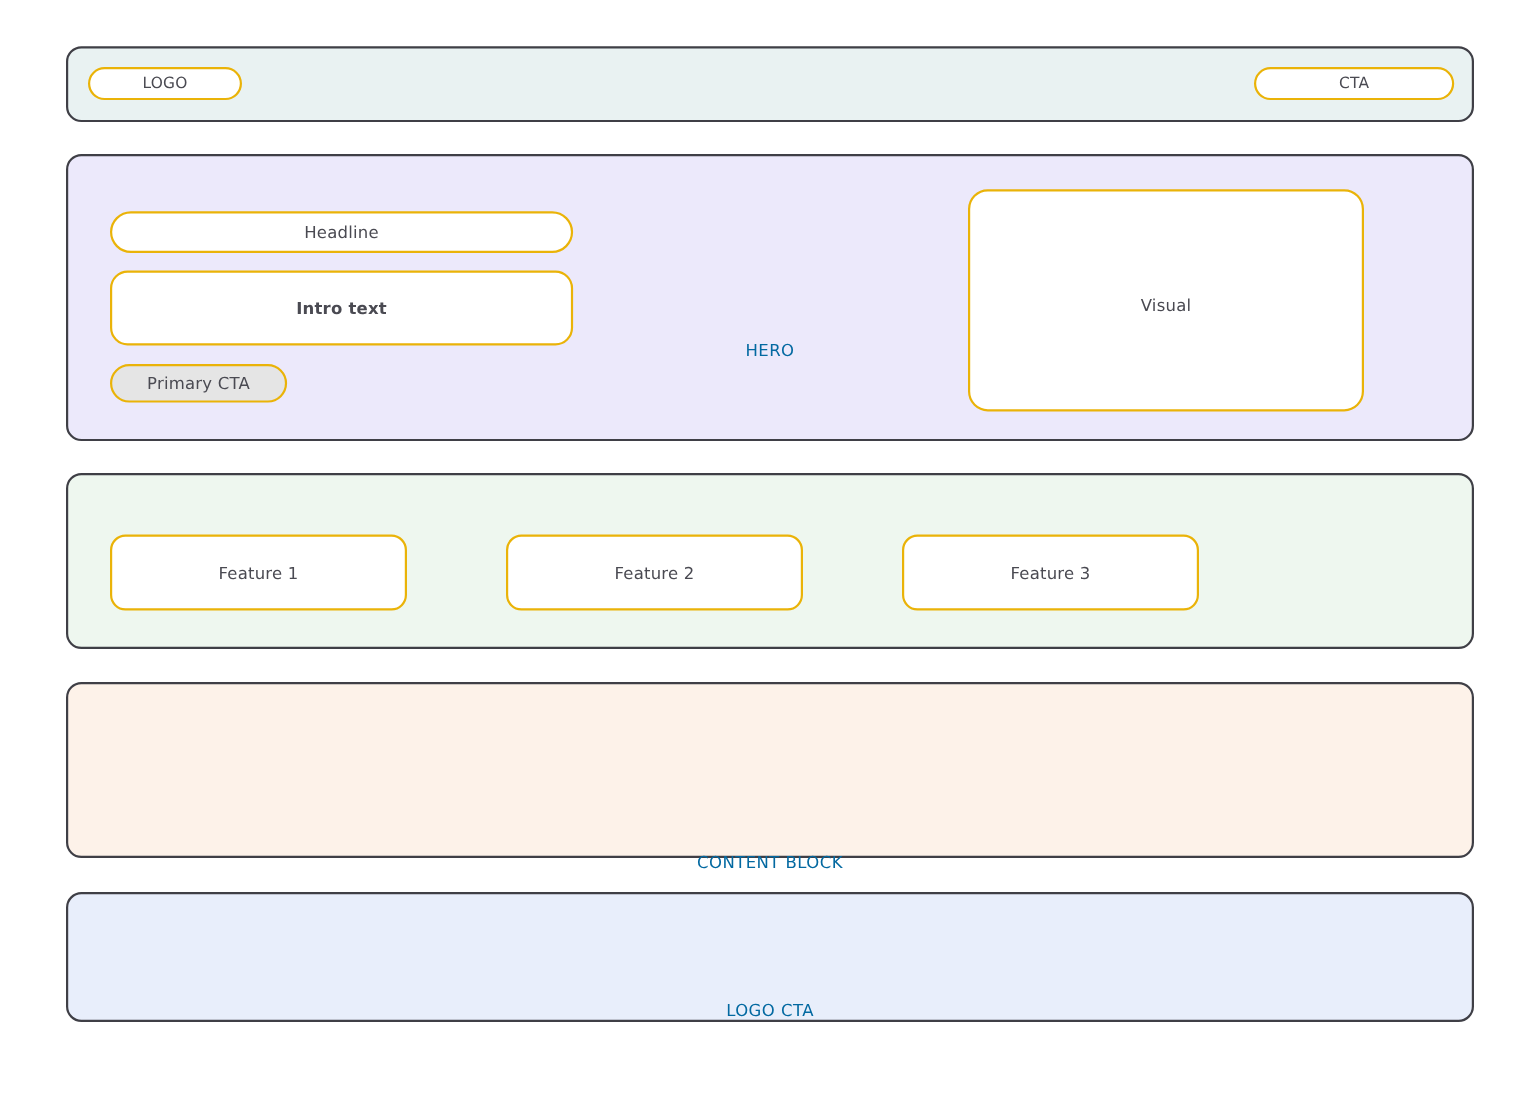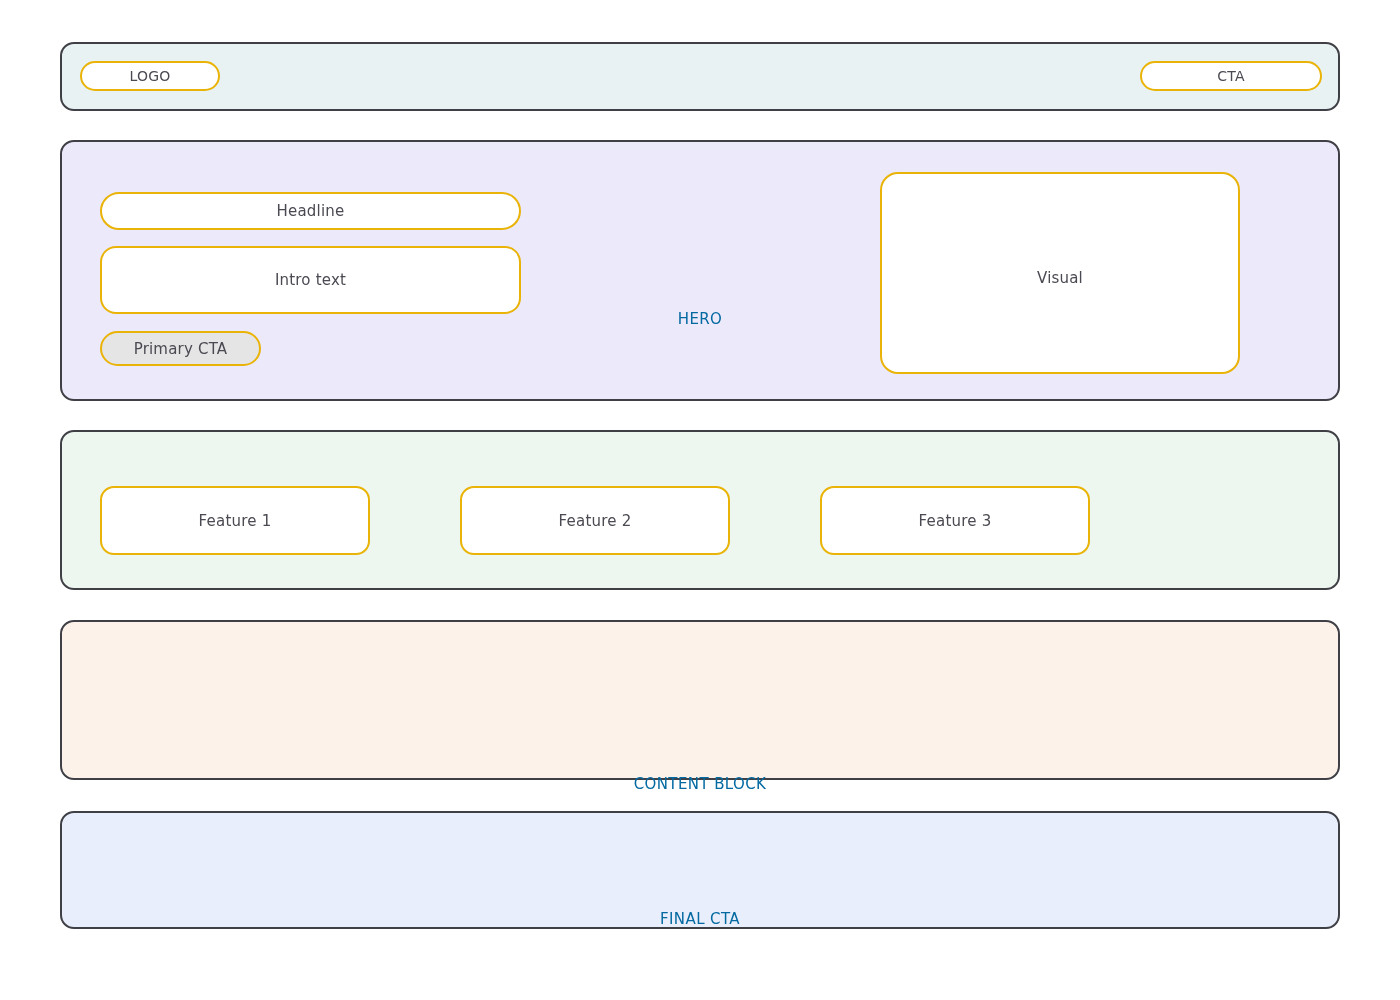--- a/index.html
+++ b/index.html
@@ -94,20 +94,21 @@
     top: 192px;
     width: 421px;
     height: 38px;
   }
   #hero-intro-box {
     left: 100px;
     top: 246px;
     width: 421px;
     height: 68px;
     border-radius: 16px;
+    font-weight: bold;
   }
   #hero-primary-cta {
     left: 100px;
     top: 331px;
     width: 161px;
     height: 35px;
     background: #e5e5e5;
   }
   #hero-label {
     left: 700px;
@@ -191,15 +192,15 @@
 
   <div class="section" id="features-section"></div>
   <div class="box feature-card" id="feature-card-0">Feature 1</div>
   <div class="box feature-card" id="feature-card-1">Feature 2</div>
   <div class="box feature-card" id="feature-card-2">Feature 3</div>
 
   <div class="section" id="content-section"></div>
   <div class="section-label" id="content-label">CONTENT BLOCK</div>
 
   <div class="section" id="final-cta-section"></div>
-  <div class="section-label" id="final-cta-label">FINAL CTA</div>
+  <div class="section-label" id="final-cta-label">LOGO CTA</div>
 
 </div>
 
 </body></html>

